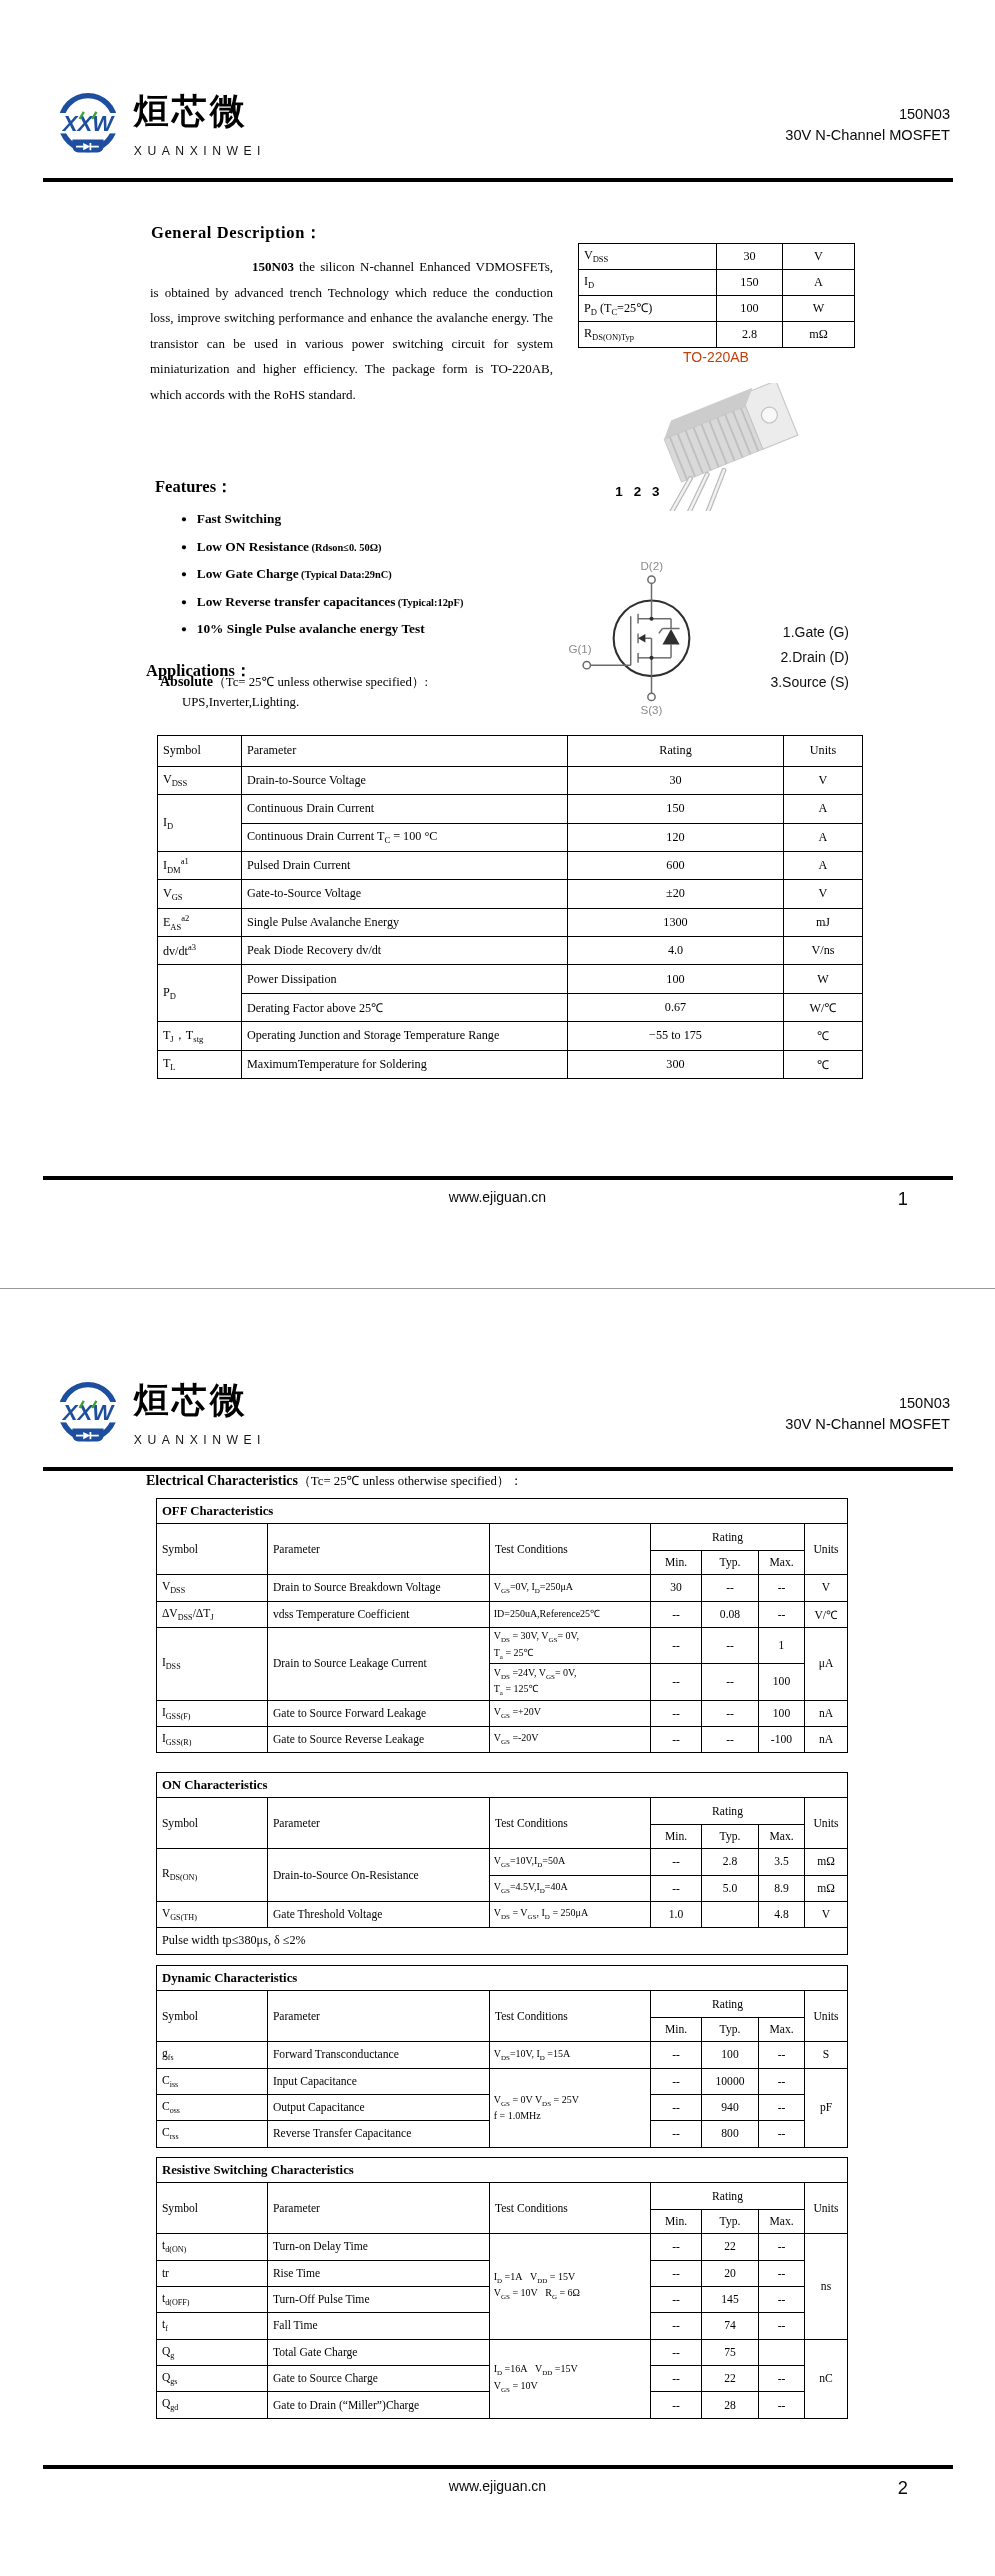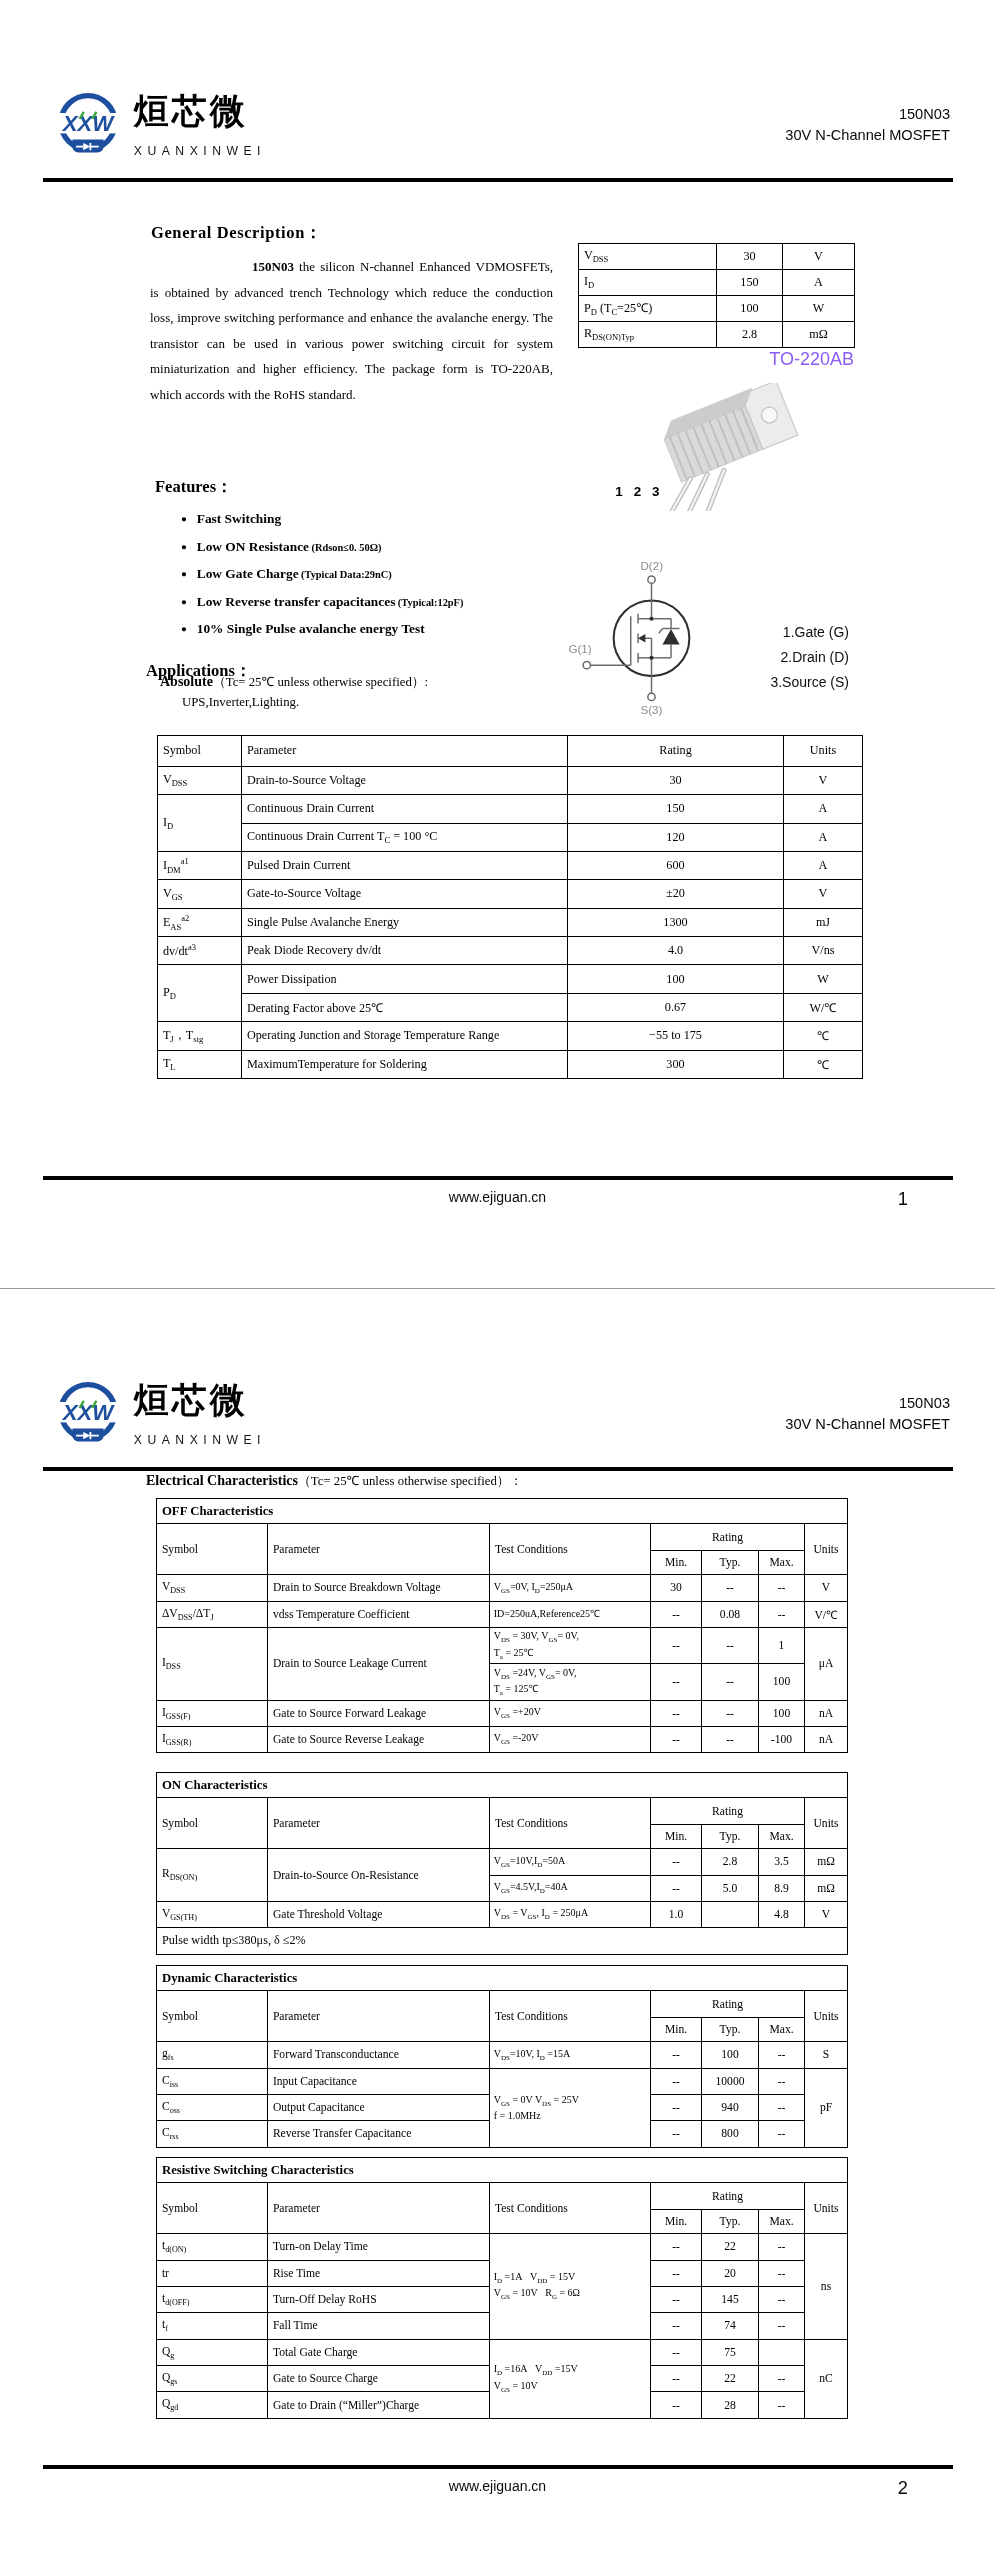--- a/index.html
+++ b/index.html
@@ -30,21 +30,21 @@
   .feat-main{font-weight:bold;font-size:13.4px;white-space:nowrap;}
   .feat-note{font-weight:bold;font-size:10.4px;white-space:nowrap;margin-left:2.4px;}
   .apps-title{position:absolute;left:146px;top:660px;font-size:16.5px;font-weight:bold;}
   .apps-text{position:absolute;left:182px;top:695px;font-size:12.8px;}
   .abs-title{position:absolute;left:160px;top:672px;font-size:12.8px;}
   .abs-title b{font-size:14px;}
 
   
   .quick-table{position:absolute;left:578px;top:243px;width:276px;border-collapse:collapse;table-layout:fixed;font-size:12.2px;}
   .quick-table td{border:1.2px solid #000;height:22.6px;padding:0 3.7px;}
-  .pkg-label{position:absolute;left:578px;top:349px;width:276px;text-align:right;font-family:"Liberation Sans",sans-serif;font-size:18px;color:#8b5cf6;}
+  .pkg-label{position:absolute;left:578px;top:349px;width:276px;text-align:center;font-family:"Liberation Sans",sans-serif;font-size:14px;color:#c2410c;}
   .pkg-svg{position:absolute;left:610px;top:383px;}
   .sym-svg{position:absolute;left:566px;top:560px;}
   .sym-legend{position:absolute;left:744px;top:620px;width:105px;text-align:right;font-family:"Liberation Sans",sans-serif;font-size:14px;line-height:25px;color:#0f0f0f;}
 
   
   table.sheet{border-collapse:collapse;table-layout:fixed;background:#fff;}
   table.sheet td,table.sheet th{border:1.2px solid #000;padding:1.2px 4.9px;font-weight:normal;overflow:hidden;}
   table.sheet{border:1.8px solid #000;}
   .c{text-align:center;}
   .l{text-align:left;}
@@ -589,21 +589,21 @@
       </tr>
       <tr>
         <td class="l">tr</td>
         <td class="l">Rise Time</td>
         <td class="c">--</td>
         <td class="c">20</td>
         <td class="c">--</td>
       </tr>
       <tr>
         <td class="l">t<sub>d(OFF)</sub></td>
-        <td class="l">Turn-Off Delay RoHS</td>
+        <td class="l">Turn-Off Pulse Time</td>
         <td class="c">--</td>
         <td class="c">145</td>
         <td class="c">--</td>
       </tr>
       <tr>
         <td class="l">t<sub>f</sub></td>
         <td class="l">Fall Time</td>
         <td class="c">--</td>
         <td class="c">74</td>
         <td class="c">--</td>

